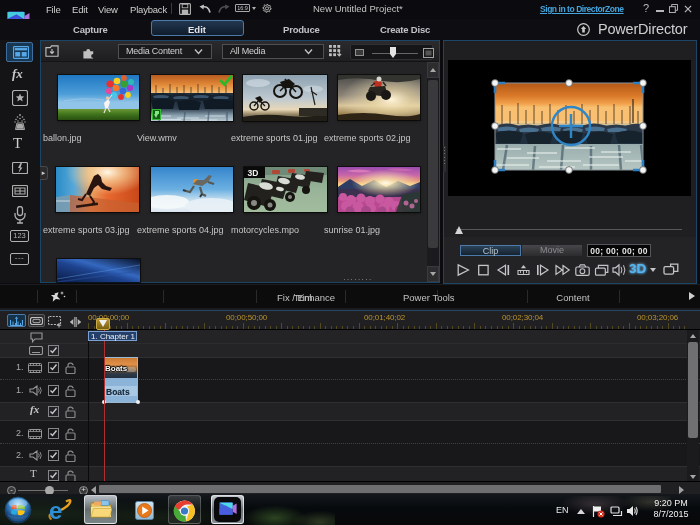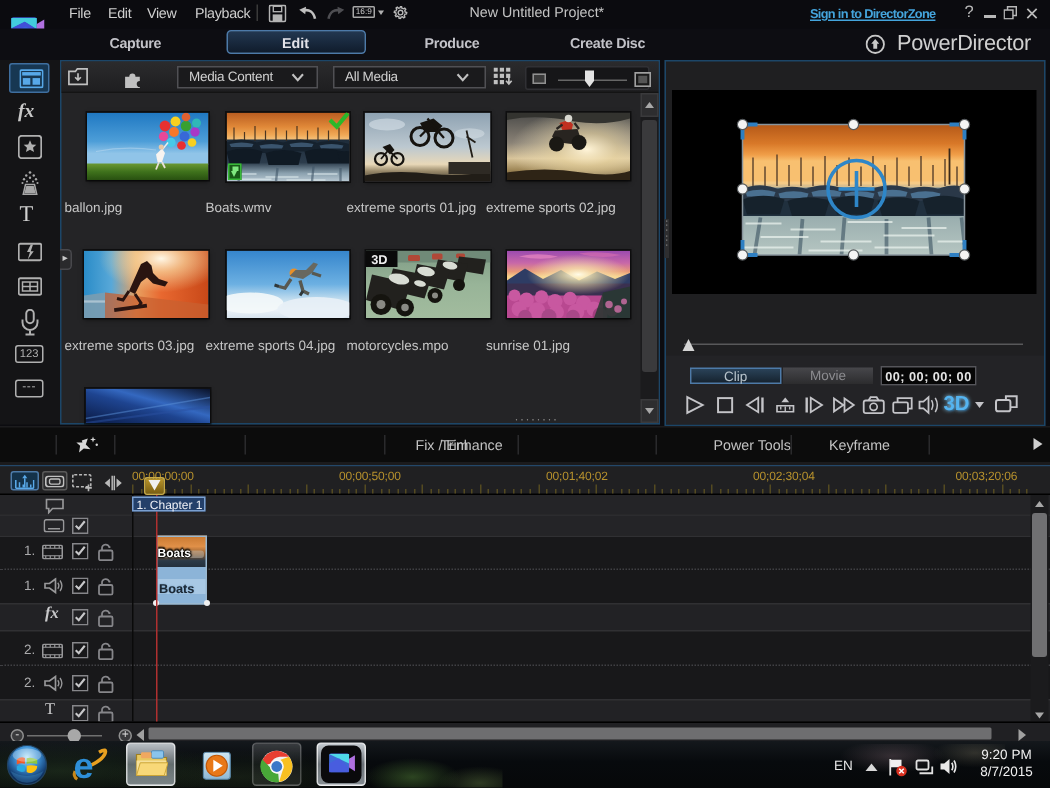--- a/index.html
+++ b/index.html
@@ -453,21 +453,21 @@
               <stop offset="0.45" stop-color="#1e4490"></stop>
               <stop offset="0.6" stop-color="#3468c0"></stop>
               <stop offset="1" stop-color="#0a1228"></stop>
             </linearGradient>
           </defs>
 <rect width="83" height="23" fill="url(#blu)"></rect>
 <path d="M0 20 L83 6" stroke="#5a90d8" stroke-width="1" opacity="0.5"></path>
           <path d="M0 23 L83 12" stroke="#2a50a0" stroke-width="1.5" opacity="0.5"></path>
 </svg></div>
   <div class="lbl" style="left:2px;top:92px;width:110px;">ballon.jpg</div>
-  <div class="lbl" style="left:96px;top:92px;width:110px;">Boats.wmv</div>
+  <div class="lbl" style="left:96px;top:92px;width:110px;">View.wmv</div>
   <div class="lbl" style="left:190px;top:92px;width:110px;">extreme sports 01.jpg</div>
   <div class="lbl" style="left:283px;top:92px;width:110px;">extreme sports 02.jpg</div>
   <div class="lbl" style="left:2px;top:184px;width:110px;">extreme sports 03.jpg</div>
   <div class="lbl" style="left:96px;top:184px;width:110px;">extreme sports 04.jpg</div>
   <div class="lbl" style="left:190px;top:184px;width:110px;">motorcycles.mpo</div>
   <div class="lbl" style="left:283px;top:184px;width:110px;">sunrise 01.jpg</div>
   <div class="a" style="left:386px;top:21px;width:12px;height:220px;background:#1b1b1d;">
     <div class="a" style="left:0;top:0;width:12px;height:16px;background:#2d2d2f;border:1px solid #3a3a3c;"></div>
     <div class="a" style="left:3px;top:6px;width:0;height:0;border-left:3px solid transparent;border-right:3px solid transparent;border-bottom:4px solid #a8a8a8;"></div>
     <div class="a" style="left:1px;top:18px;width:10px;height:168px;background:#3a3a3c;border-radius:2px;"></div>
@@ -619,23 +619,23 @@
           <circle cx="14.5" cy="6.5" r="0.8"></circle>
         </g>
       </svg>
   <div class="a" style="left:76px;top:5px;width:1px;height:13px;background:#2a2a2c;"></div>
   <div class="a" style="left:163px;top:5px;width:1px;height:13px;background:#2a2a2c;"></div>
   <div class="a" style="left:256px;top:5px;width:1px;height:13px;background:#2a2a2c;"></div>
   <div class="a" style="left:186px;top:7px;width:234px;text-align:center;color:#c2c2c2;font-size:9.5px;">Trim</div>
   <div class="a" style="left:345px;top:5px;width:1px;height:13px;background:#2a2a2c;"></div>
   <div class="a" style="left:277px;top:7px;width:234px;text-align:left;color:#c2c2c2;font-size:9.5px;">Fix / Enhance</div>
   <div class="a" style="left:437px;top:5px;width:1px;height:13px;background:#2a2a2c;"></div>
-  <div class="a" style="left:366px;top:7px;width:234px;text-align:center;color:#c2c2c2;font-size:9.5px;padding-left:37px;">Power Tools</div>
+  <div class="a" style="left:366px;top:7px;width:234px;color:#c2c2c2;font-size:9.5px;padding-left:37px;">Power Tools</div>
   <div class="a" style="left:527px;top:5px;width:1px;height:13px;background:#2a2a2c;"></div>
-  <div class="a" style="left:456px;top:7px;width:234px;text-align:center;color:#c2c2c2;font-size:9.5px;">Keyframe</div>
+  <div class="a" style="left:456px;top:7px;width:234px;text-align:center;color:#c2c2c2;font-size:9.5px;">Content</div>
   <div class="a" style="left:619px;top:5px;width:1px;height:13px;background:#2a2a2c;"></div>
   <div class="a" style="left:689px;top:7px;width:0;height:0;border-top:4px solid transparent;border-bottom:4px solid transparent;border-left:6px solid #d0d0d0;"></div>
 </div>
 
 <div class="a" style="left:0;top:308px;width:700px;height:173px;background:#1b1b1d;">
   <div class="a" style="left:0;top:2px;width:700px;height:1px;background:#24486a;"></div>
   <div class="a" style="left:0;top:3px;width:700px;height:19px;background:#202022;border-bottom:1px solid #000;"></div>
   <div class="a" style="left:0;top:0;width:700px;height:22px;">
     <div class="a" style="left:7px;top:6px;width:19px;height:13px;background:#14324a;border:1px solid #4d7aa8;border-radius:2px;"></div>
     <svg class="a" style="left:10px;top:8px;" width="13" height="10" viewBox="0 0 13 10">

